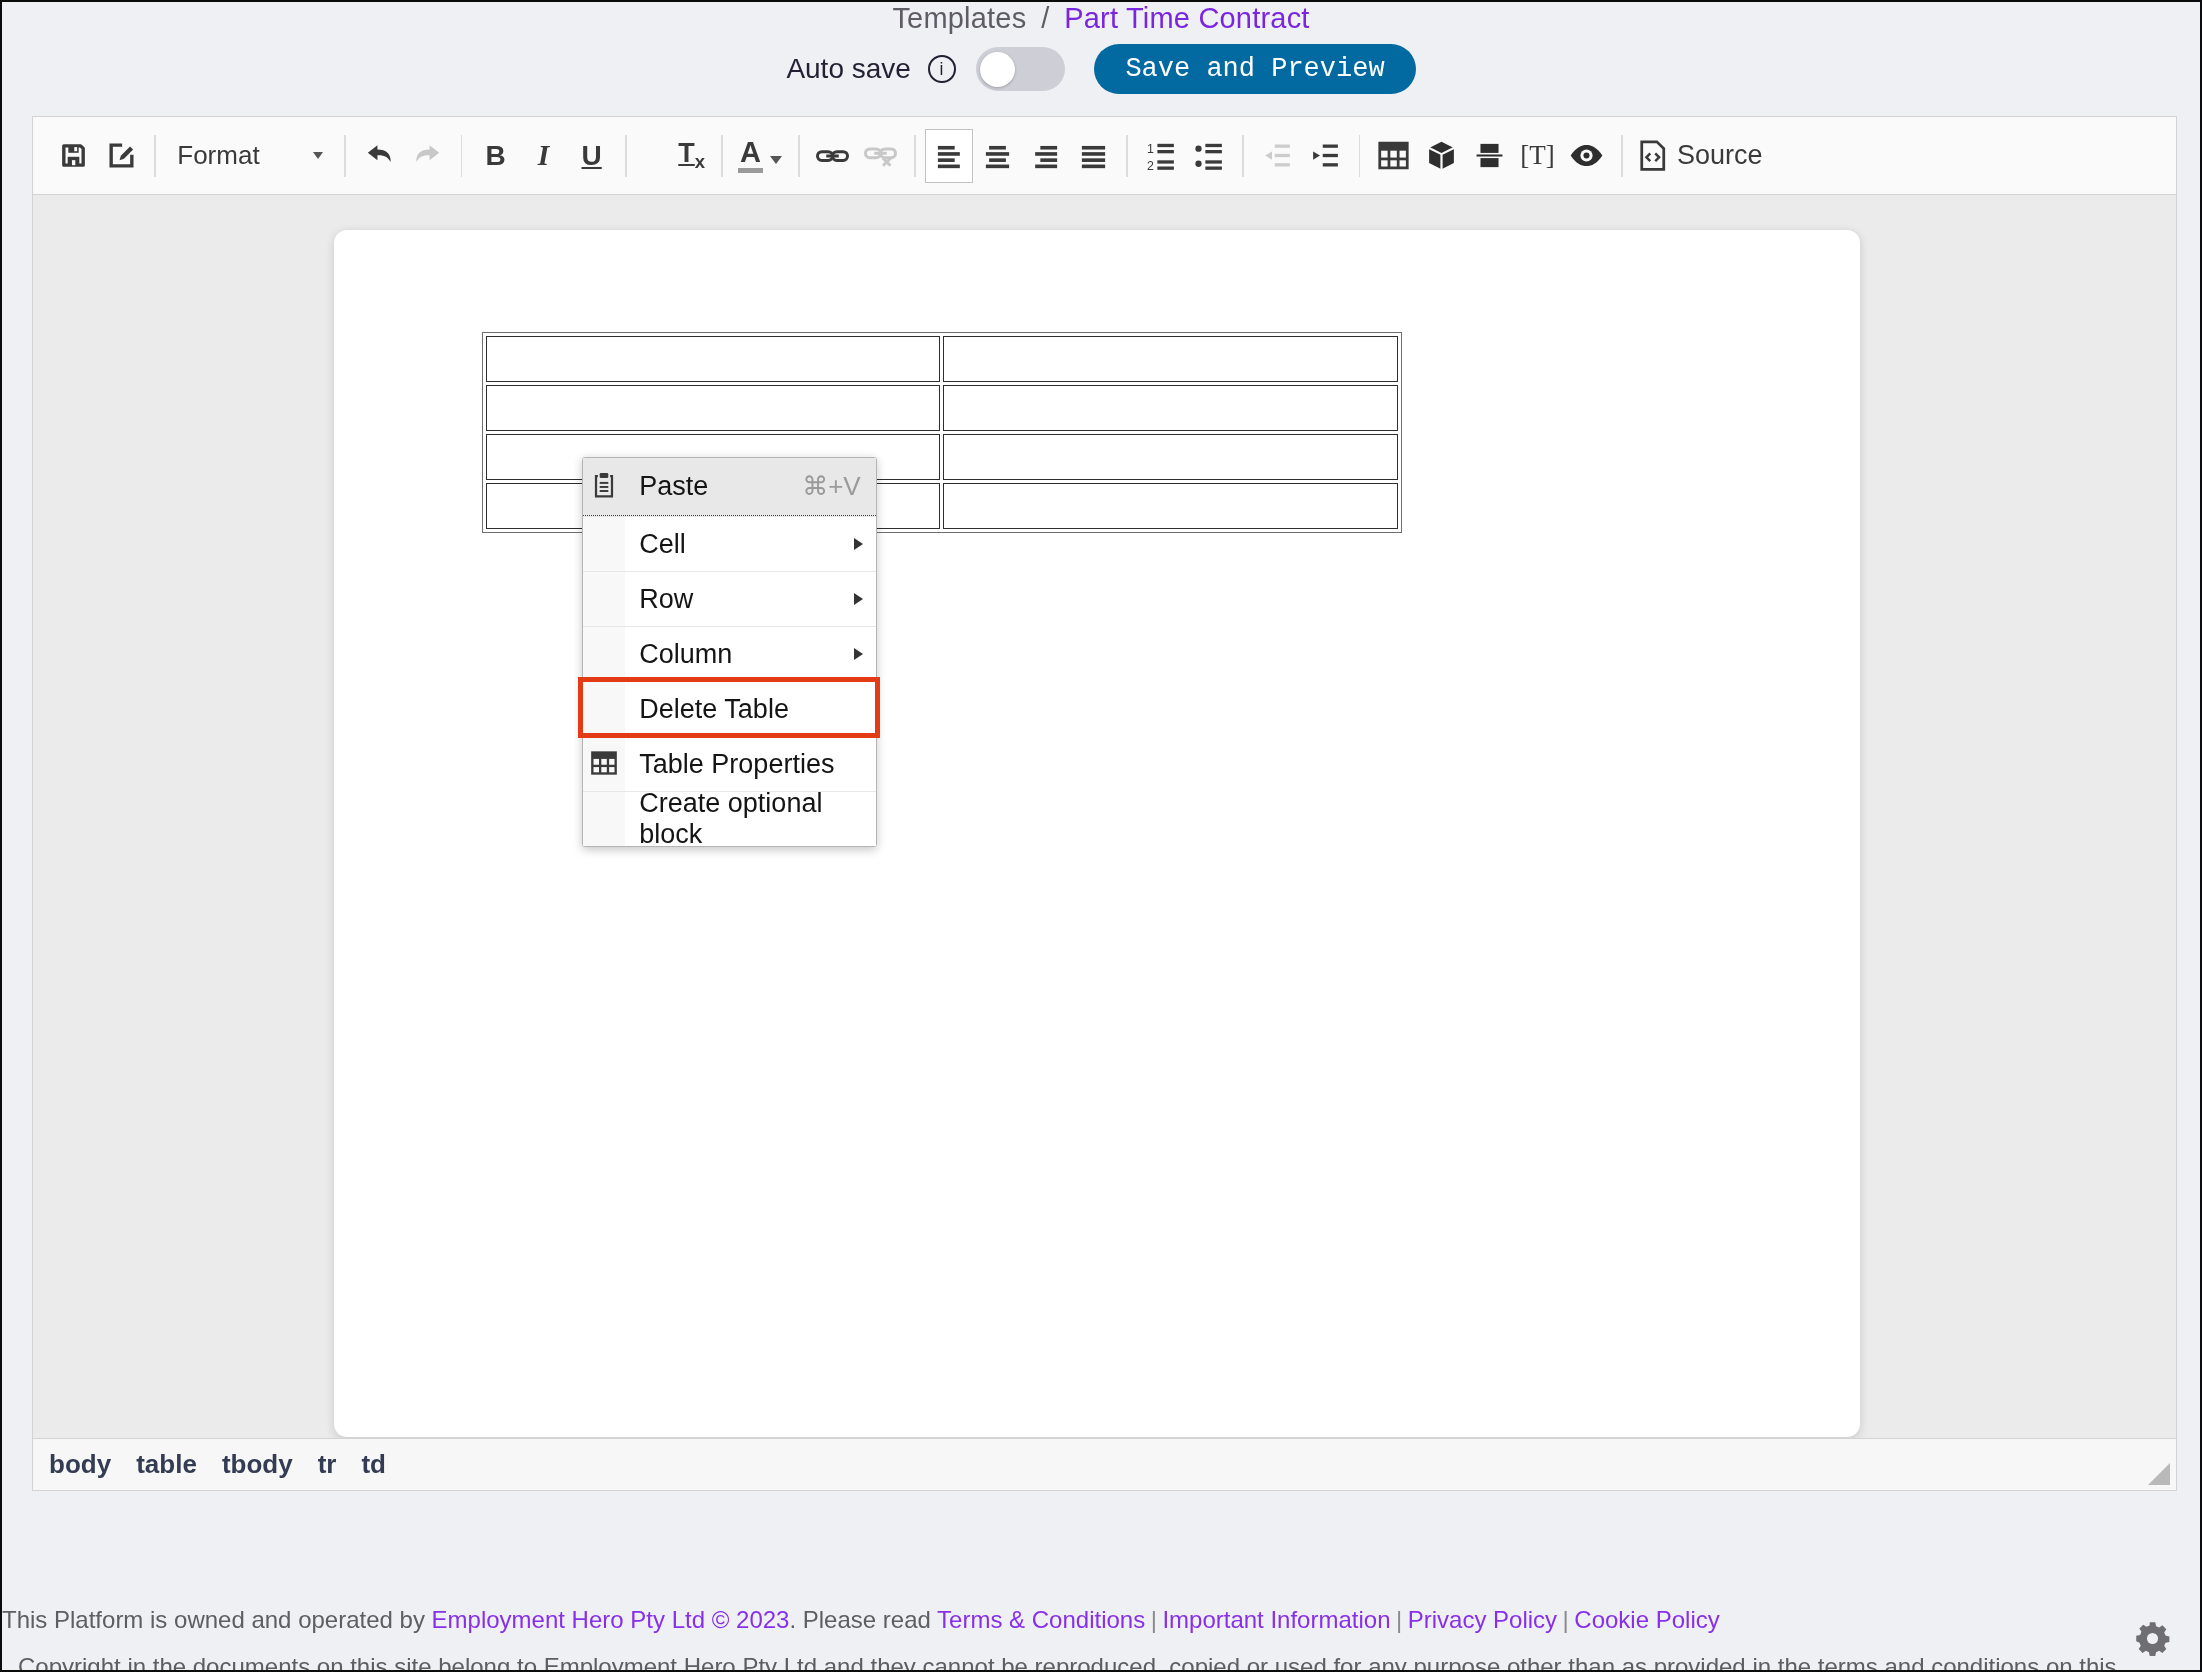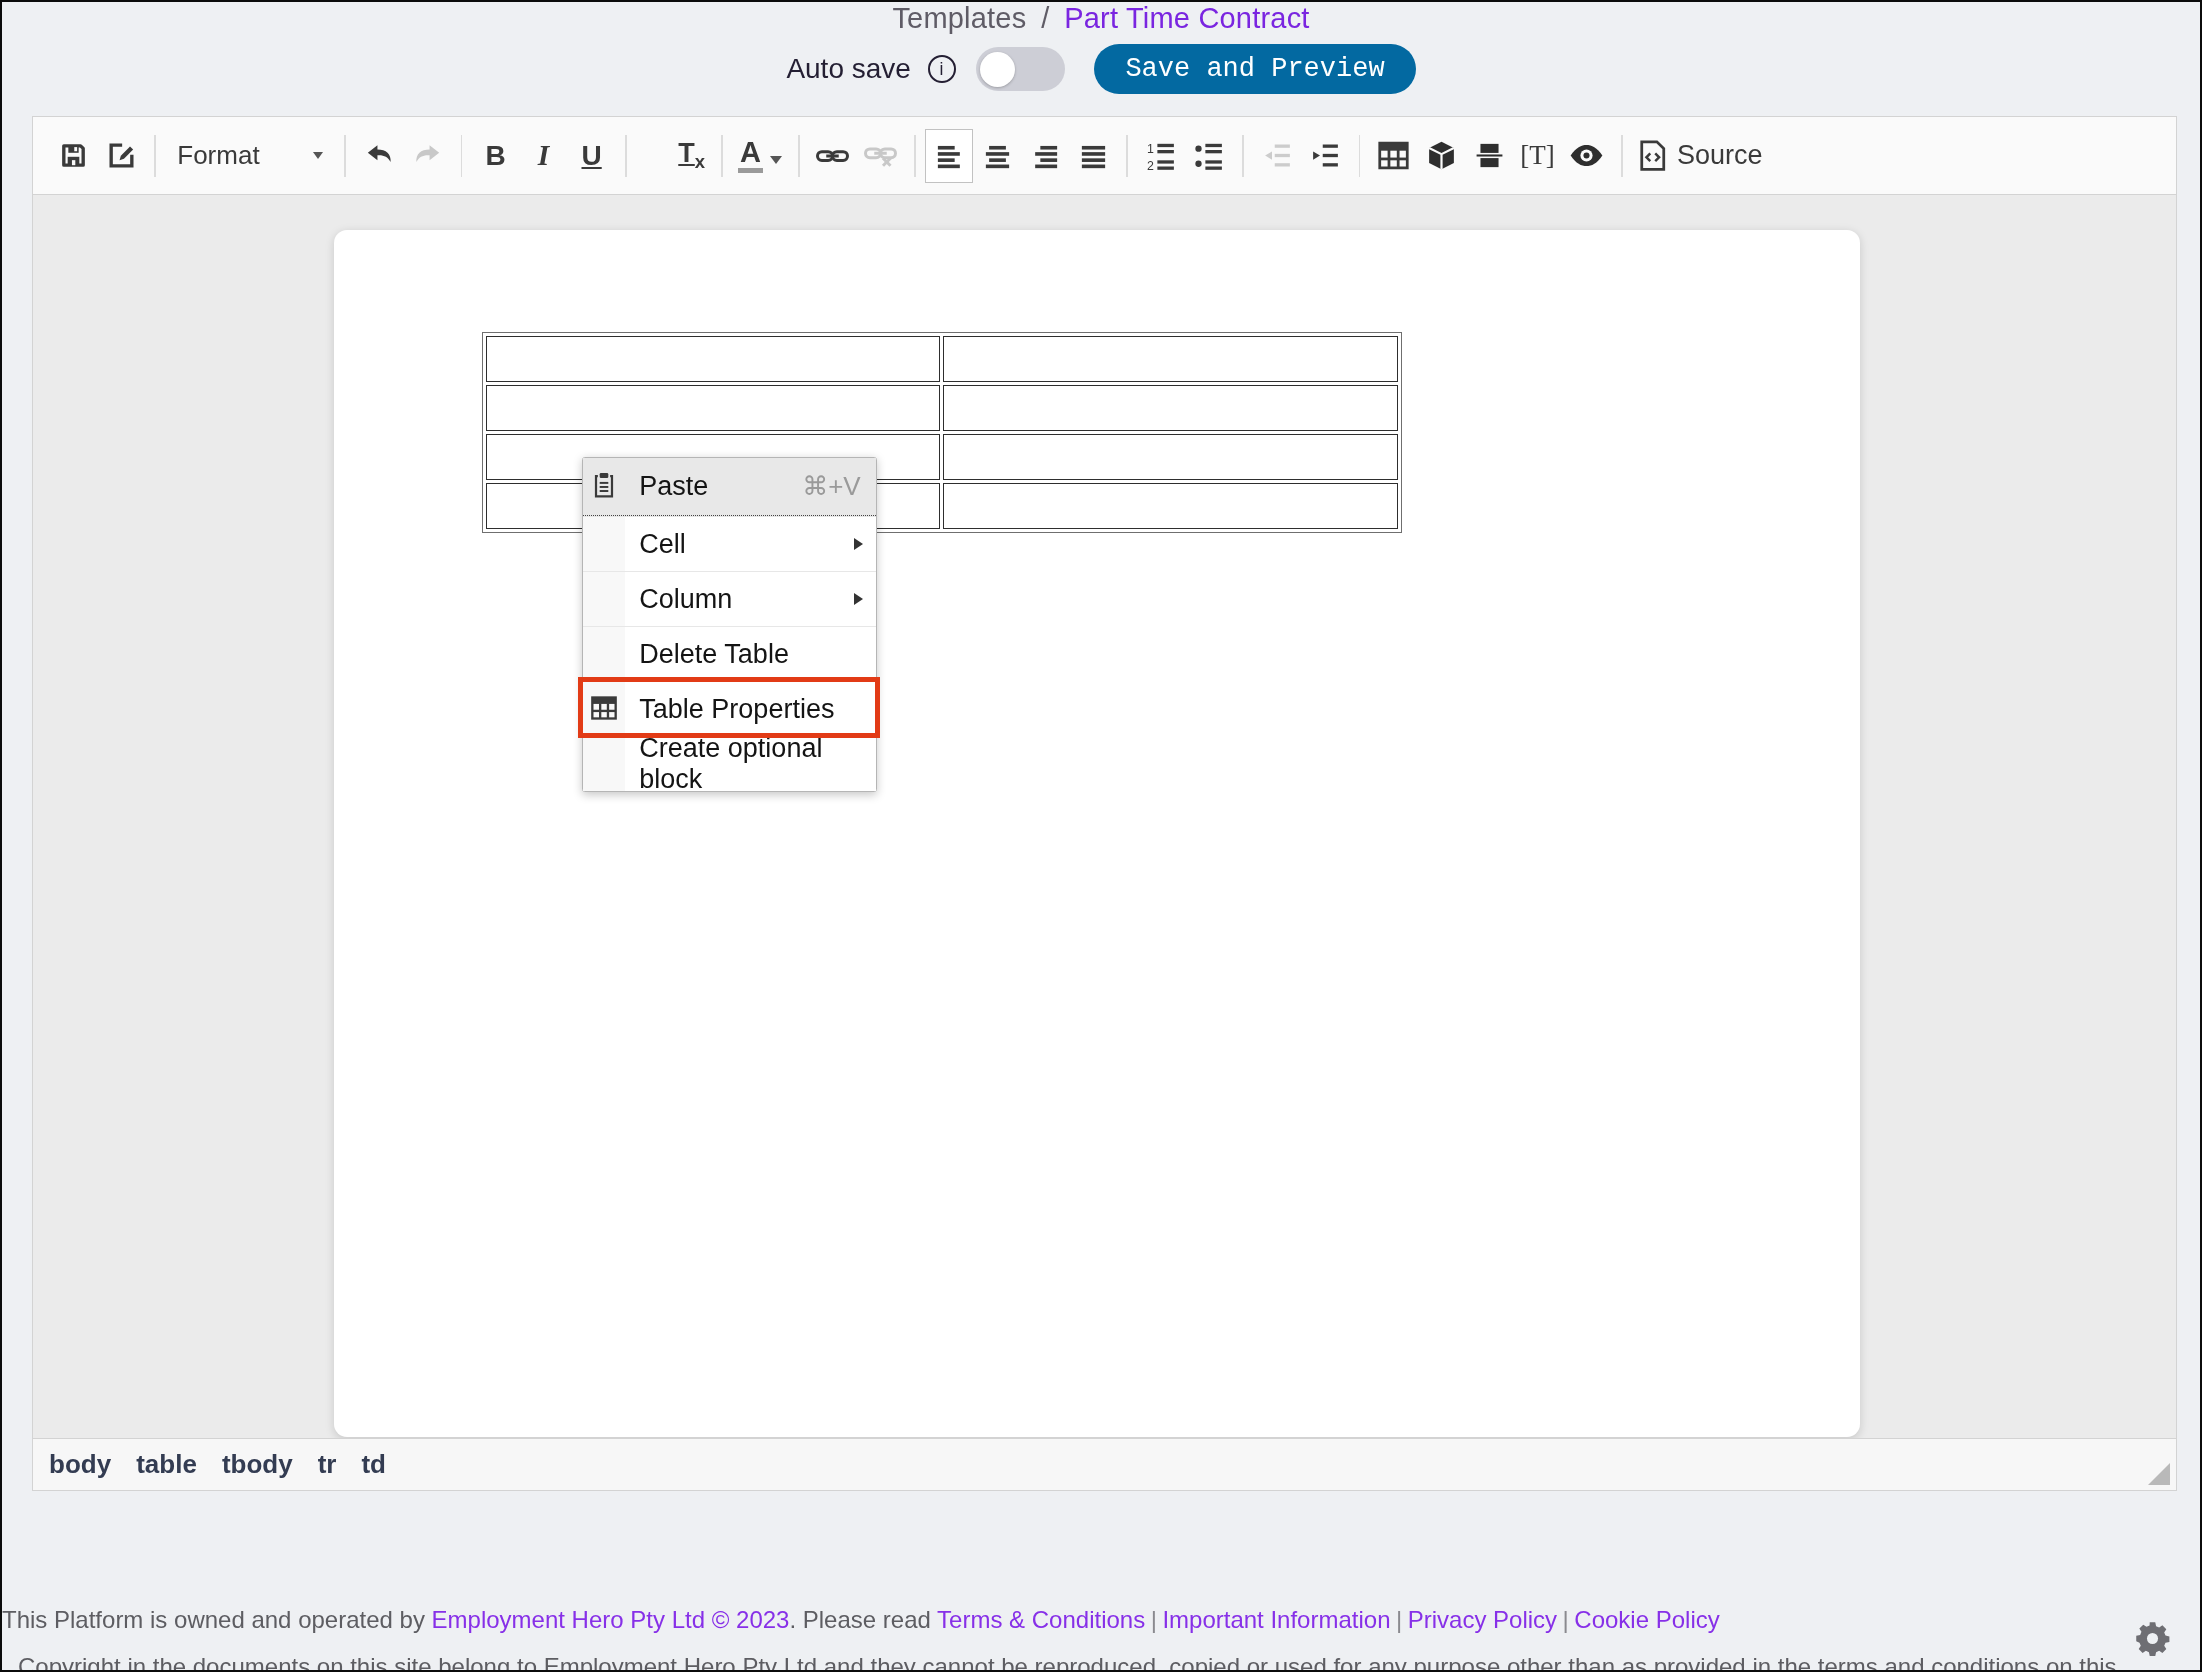--- a/index.html
+++ b/index.html
@@ -395,20 +395,25 @@
           <span class="ctx-label">Paste</span>
           <span class="ctx-shortcut">⌘+V</span>
         </div>
 
         <div class="ctx-item">
           <div class="ctx-gutter"></div>
           <span class="ctx-label">Cell</span>
           <span class="ctx-arrow"></span>
         </div>
 
+        <div class="ctx-item">
+          <div class="ctx-gutter"></div>
+          <span class="ctx-label">Row</span>
+          <span class="ctx-arrow"></span>
+        </div>
 
         <div class="ctx-item">
           <div class="ctx-gutter"></div>
           <span class="ctx-label">Column</span>
           <span class="ctx-arrow"></span>
         </div>
 
         <div class="ctx-item">
           <div class="ctx-gutter"></div>
           <span class="ctx-label">Delete Table</span>

